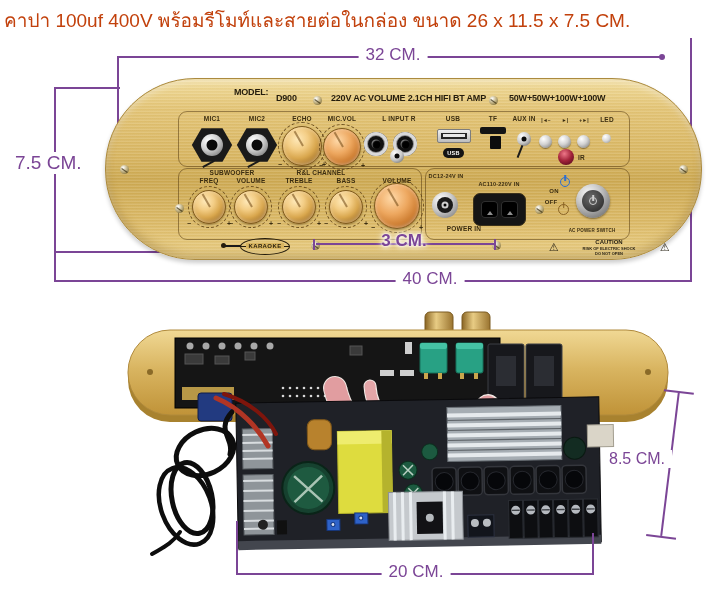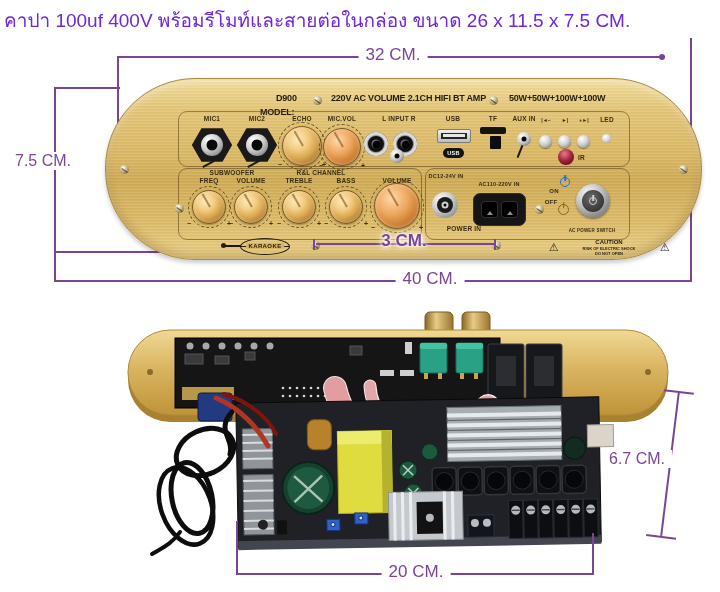--- a/index.html
+++ b/index.html
@@ -97,45 +97,45 @@
   .bigswitch{position:absolute;width:34px;height:34px;border-radius:50%;
       background:radial-gradient(circle at 35% 28%,#f7f7f7,#c6c6c6 38%,#8d8d8d 70%,#5f5f5f 100%);
       box-shadow:0 1px 2px rgba(40,25,0,.5);}
   .bigswitch .inner{position:absolute;left:50%;top:50%;width:22px;height:22px;border-radius:50%;
       transform:translate(-50%,-50%);background:radial-gradient(circle at 40% 35%,#6a6a6a,#383838 70%);}
   .koval{position:absolute;width:48px;height:15px;border:1px solid #241c0c;border-radius:50%;
       font-size:6px;font-weight:bold;color:#241c0c;text-align:center;line-height:14px;letter-spacing:.4px;
       background:linear-gradient(180deg,transparent 46%, #241c0c 46%, #241c0c 54%, transparent 54%) no-repeat 0 0/100% 100%;}
   .koval span{background:#d8b560;padding:0 2px;position:relative;}
   .tick{position:absolute;background:#1a1a1a;}
-  .title{position:absolute;left:4px;top:5px;width:714px;font-size:19px;color:#6d28d9;white-space:nowrap;}
+  .title{position:absolute;left:4px;top:5px;width:714px;font-size:19px;color:#c2410c;white-space:nowrap;}
 </style>
 </head>
 <body>
 
 <div class="title">คาปา 100uf 400V พร้อมรีโมท์และสายต่อในกล่อง ขนาด 26 x 11.5 x 7.5 CM.</div>
 
 <div class="dline" style="left:118px;top:56px;width:546px;height:2px;"></div>
 <div class="ddot" style="left:659px;top:54px;"></div>
 <div class="dline" style="left:117px;top:56px;width:2px;height:100px;"></div>
 <div class="arrowdown" style="left:113px;top:156px;"></div>
 <div class="dtext" style="left:393px;top:45px;">32 CM.</div>
 
 <div class="dline" style="left:54px;top:87px;width:2px;height:194px;"></div>
 <div class="dline" style="left:54px;top:87px;width:66px;height:2px;"></div>
 <div class="dline" style="left:54px;top:251px;width:141px;height:2px;"></div>
-<div class="dtext noc" style="left:8px;top:152px;font-size:16px;">7.5 CM.</div>
+<div class="dtext noc" style="left:8px;top:152px;font-size:19px;">7.5 CM.</div>
 
 <div class="dline" style="left:690px;top:38px;width:2px;height:244px;"></div>
 <div class="dline" style="left:54px;top:280px;width:638px;height:2px;"></div>
 <div class="dtext" style="left:430px;top:269px;">40 CM.</div>
 
 <div class="panel">
 
-  <span class="mlbl" style="left:128px;top:28px;margin-left:26px;">MODEL:</span>
+  <span class="mlbl" style="left:128px;top:8px;">MODEL:</span>
   <span class="mlbl" style="left:170px;top:14px;">D900</span>
   <span class="screw" style="left:207px;top:17px;"></span>
   <span class="mlbl" style="left:225px;top:14px;">220V AC VOLUME 2.1CH HIFI BT AMP</span>
   <span class="screw" style="left:383px;top:17px;"></span>
   <span class="mlbl" style="left:403px;top:14px;">50W+50W+100W+100W</span>
 
   <div class="etch" style="left:72px;top:32px;width:450px;height:54px;"></div>
   <div class="etch" style="left:72px;top:89px;width:242px;height:70px;"></div>
   <div class="etch" style="left:319px;top:89px;width:203px;height:70px;"></div>
 
@@ -529,18 +529,18 @@
     <ellipse cx="186" cy="226" rx="25" ry="40" stroke-width="4.5" transform="rotate(-20 186 226)"></ellipse>
     <path d="M180 252 C 172 264, 162 268, 152 274" stroke-width="4"></path>
   </g>
 </svg>
 
 <div class="a" style="left:664px;top:391px;width:30px;height:148px;transform:rotate(7deg);transform-origin:top center;">
   <div class="dline" style="left:14px;top:2px;width:2px;height:144px;"></div>
   <div class="dline" style="left:0;top:0;width:30px;height:2px;"></div>
   <div class="dline" style="left:0;bottom:0;width:30px;height:2px;"></div>
 </div>
-<div class="dtext noc" style="left:602px;top:450px;font-size:16px;">6.7 CM.</div>
+<div class="dtext noc" style="left:602px;top:450px;font-size:16px;">8.5 CM.</div>
 
 <div class="dline" style="left:236px;top:521px;width:2px;height:54px;"></div>
 <div class="dline" style="left:592px;top:533px;width:2px;height:42px;"></div>
 <div class="dline" style="left:237px;top:573px;width:357px;height:2px;"></div>
 <div class="dtext" style="left:416px;top:562px;">20 CM.</div>
 
 </body></html>

